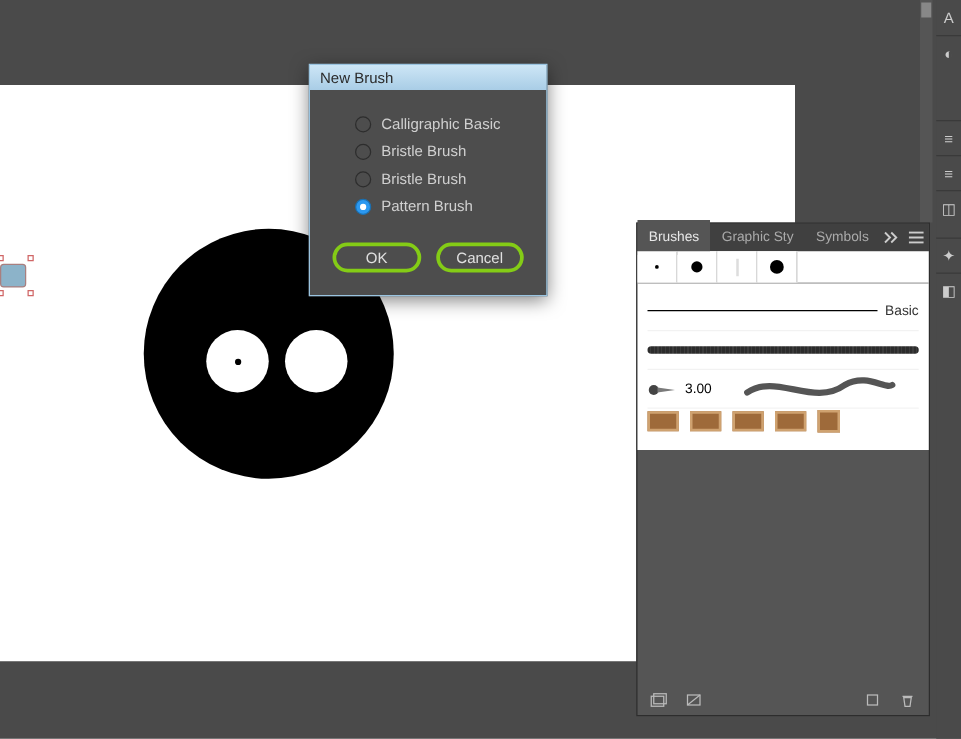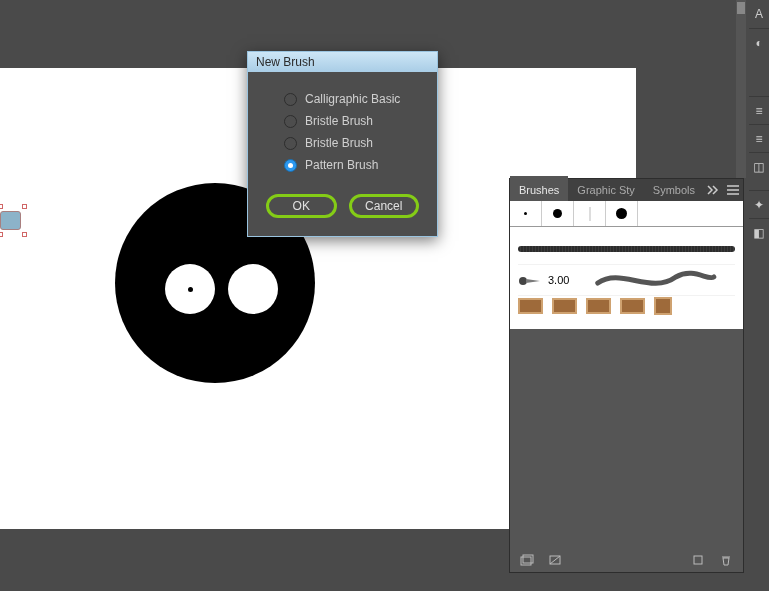--- a/index.html
+++ b/index.html
@@ -309,20 +309,26 @@
     <div class="swatch">
         <span class="line-v"></span>
       </div>
     <div class="swatch">
         <span class="dot-l"></span>
       </div>
   </div>
 
   <div class="brush-list">
     <div class="brush-row">
+      <div class="basic-label">
+        <span class="basic-line"></span>
+        <span class="basic-text">Basic</span>
+      </div>
+    </div>
+    <div class="brush-row">
       <div class="charcoal"></div>
     </div>
     <div class="brush-row">
       <span class="tip">
         <svg viewBox="0 0 22 10" width="22" height="10">
           <ellipse cx="5" cy="5" rx="4" ry="4" fill="#444"></ellipse>
           <polygon points="8,3 22,5 8,7" fill="#7a7a7a"></polygon>
         </svg>
       </span>
       <span class="pt">3.00</span>

